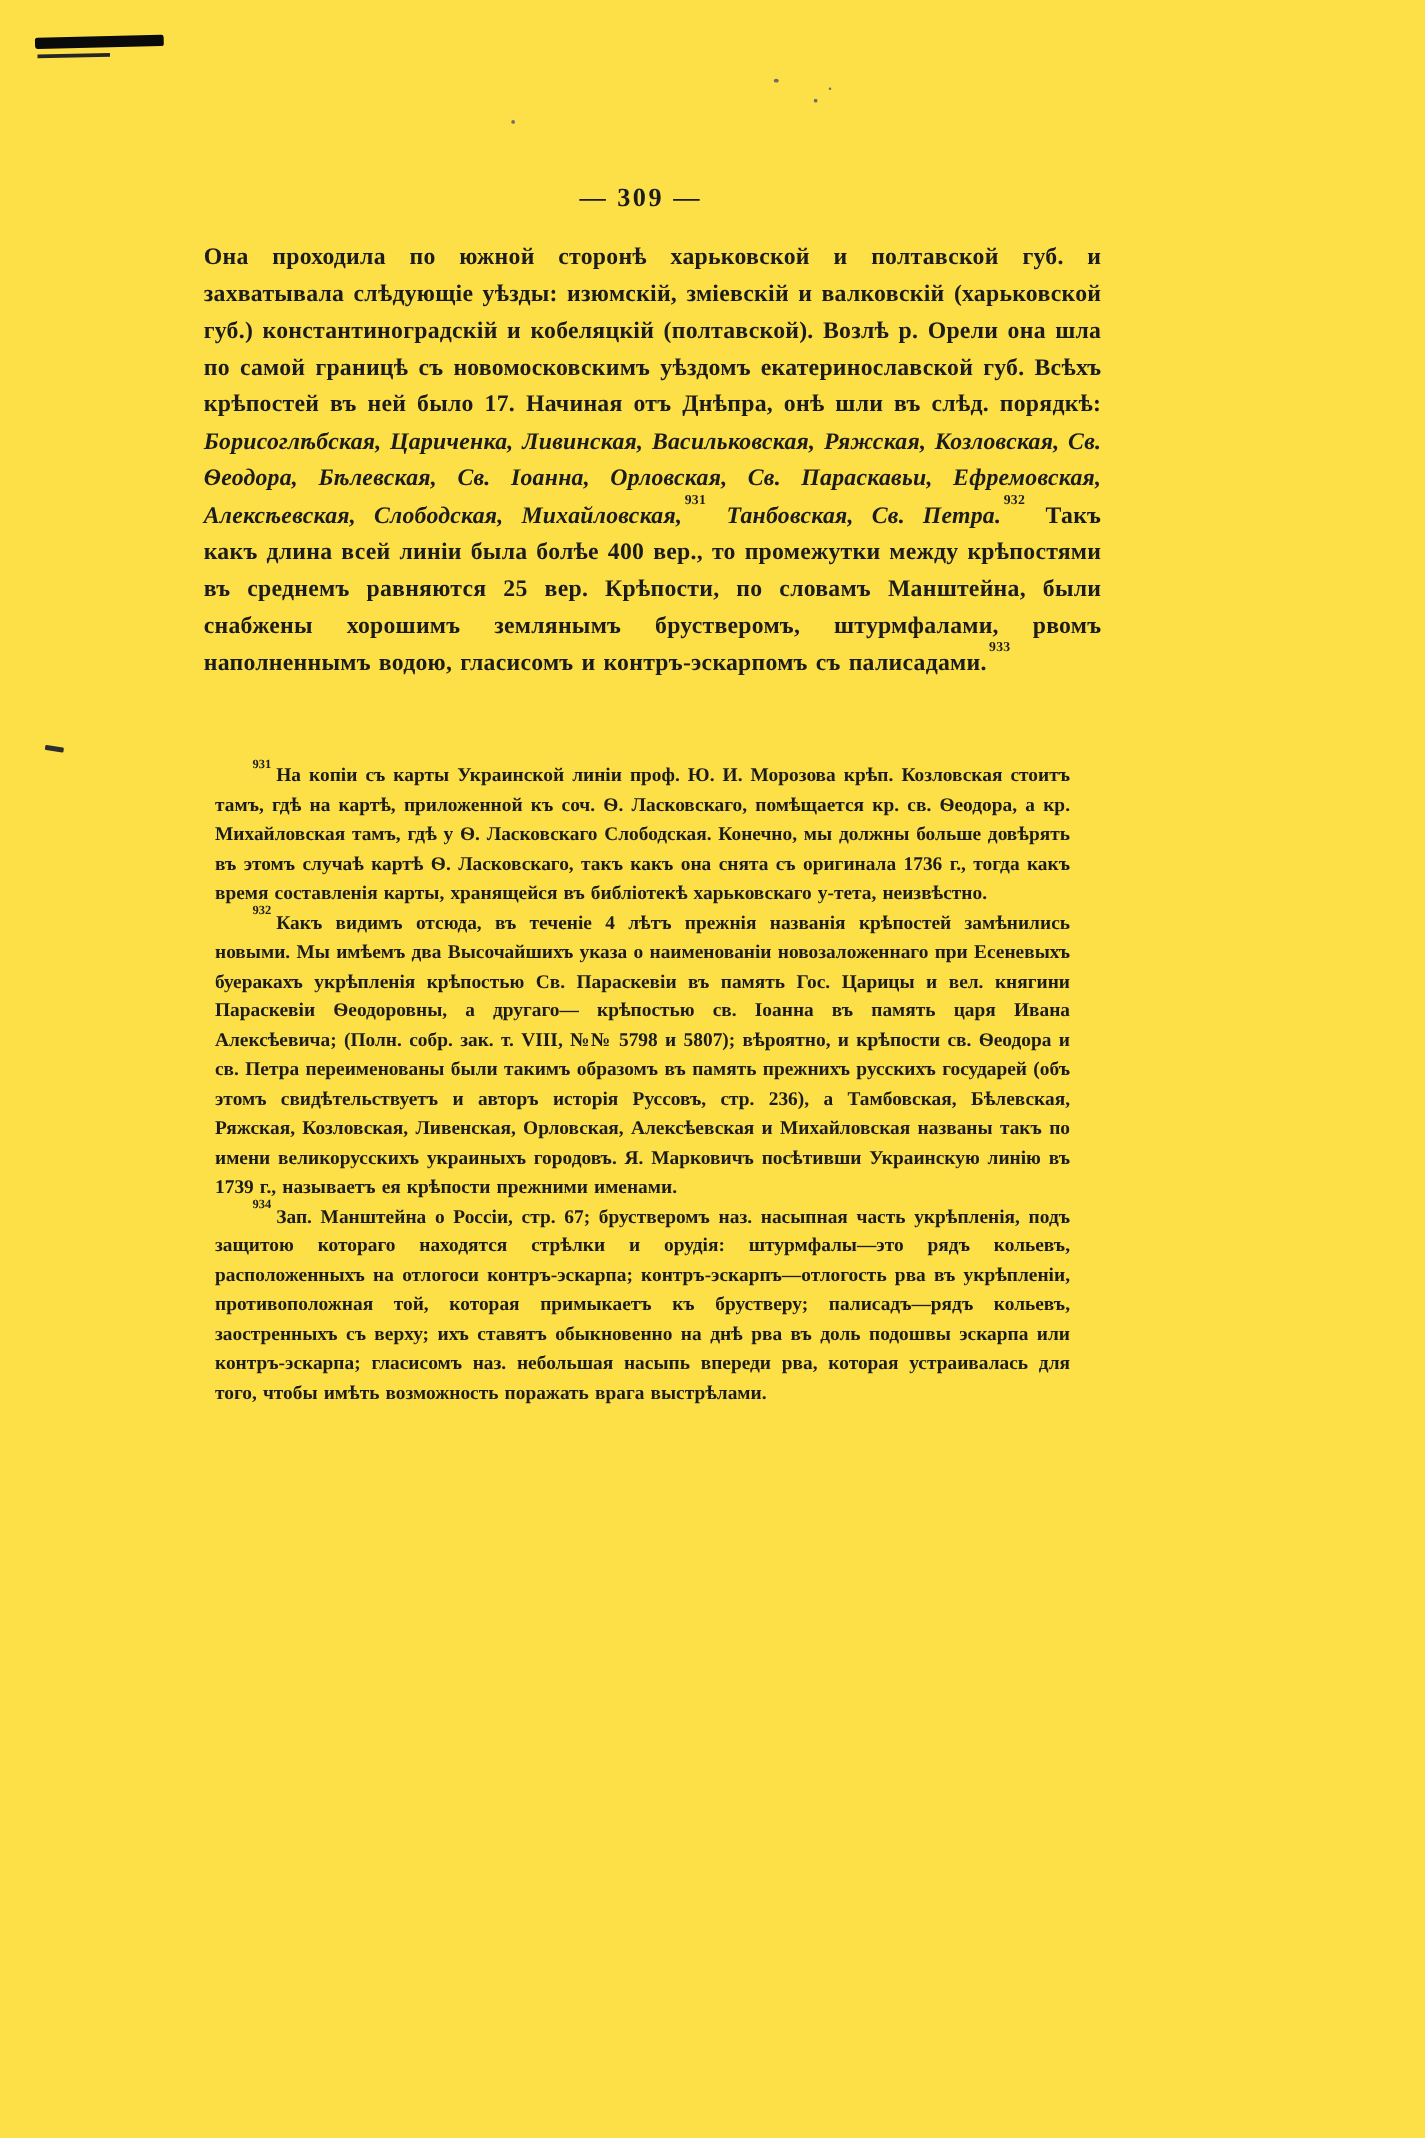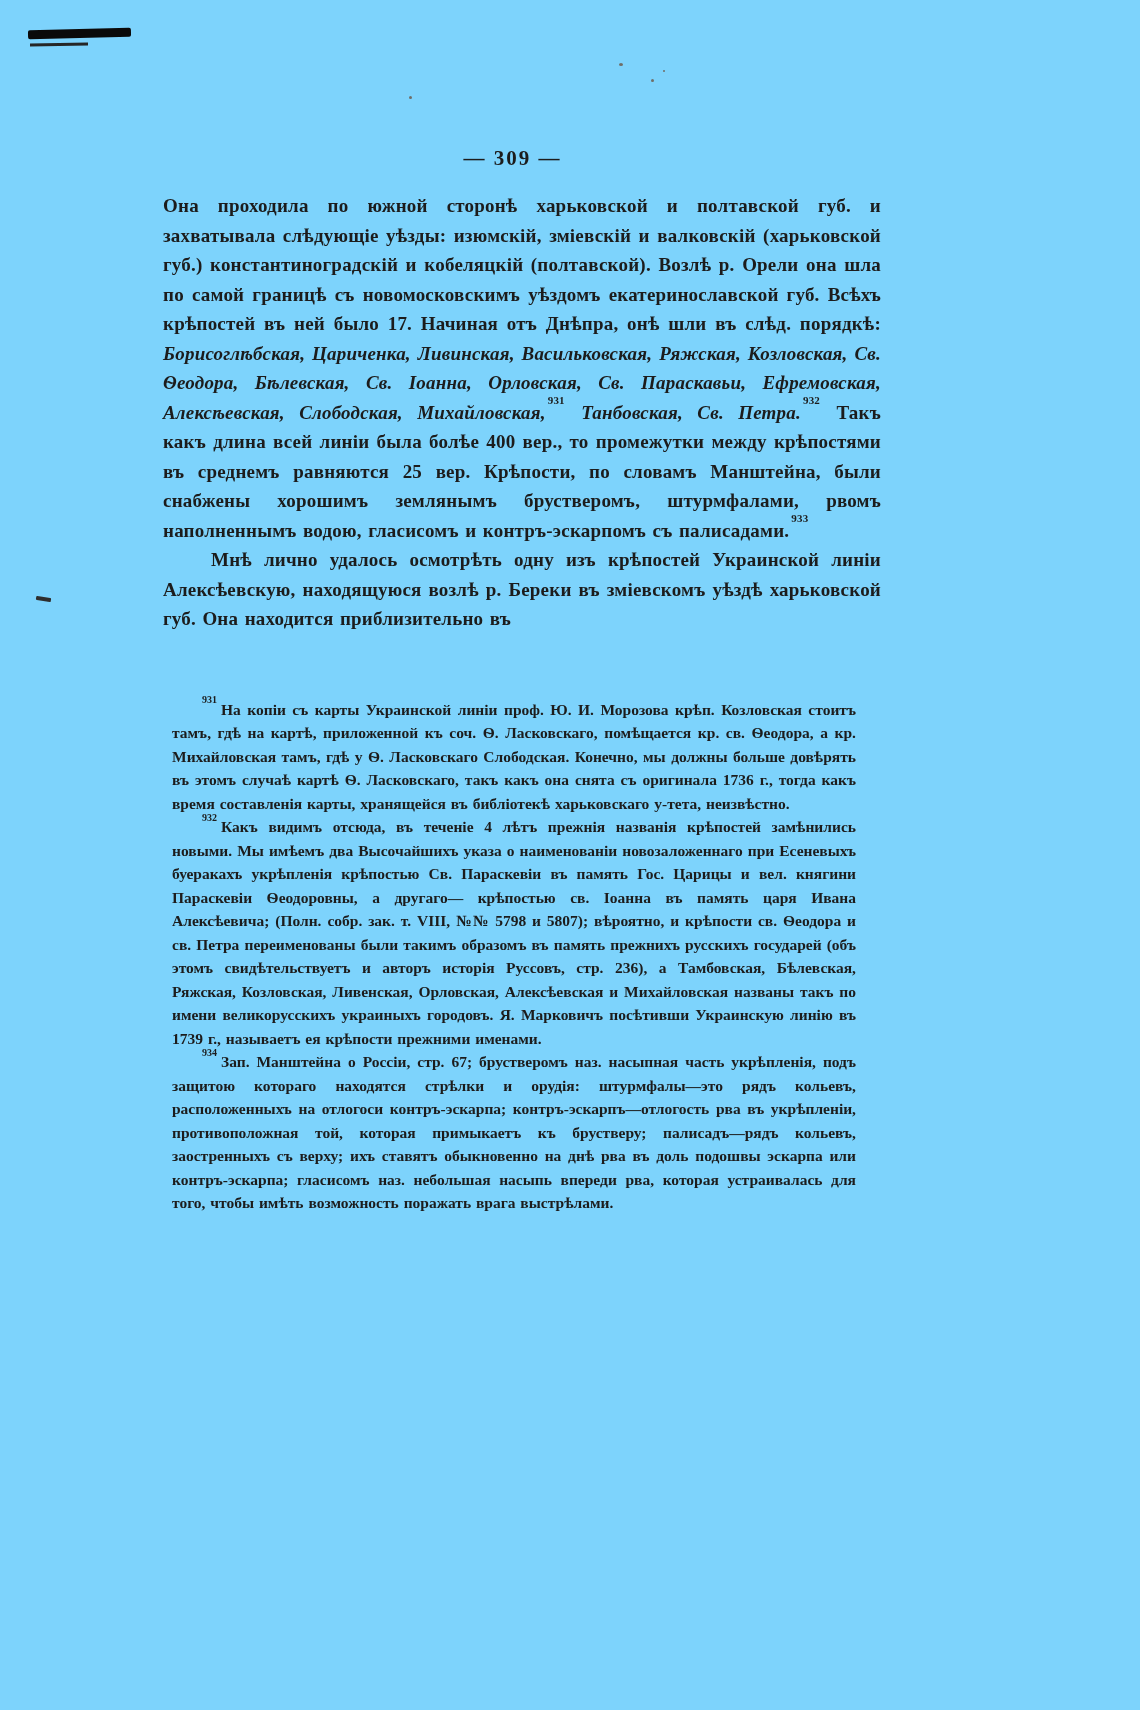--- a/index.html
+++ b/index.html
@@ -3,21 +3,21 @@
 <meta charset="utf-8">
 <title>309</title>
 <style>
   * { margin: 0; padding: 0; box-sizing: border-box; }
   html, body { background: #e9e7e1; }
   .page {
     position: relative;
     width: 1140px;
     height: 1710px;
     margin: 0 auto;
-    background: #7dd3fc;
+    background: #fde047;
     color: #1c1c1c;
     font-family: "Liberation Serif", "DejaVu Serif", serif;
     font-weight: bold;
     overflow: hidden;
   }
   .content { width: 737px; margin-left: 144px; }
   .pagenum {
     padding-top: 146px;
     text-align: center;
     font-size: 21px;
@@ -92,21 +92,20 @@
   <div class="speck sp2"></div>
   <div class="speck sp3"></div>
   <div class="speck sp4"></div>
 
   <div class="content">
 
     <div class="pagenum">— 309 —</div>
 
     <div class="main">
       <p><span>Она проходила по южной сторонѣ харьковской и полтавской губ. и захватывала слѣдующіе уѣзды: изюмскій, зміевскій и валковскій (харьковской губ.) константиноградскій и кобеляцкій (полтавской). Возлѣ р. Орели она шла по самой границѣ съ новомосковскимъ уѣздомъ екатеринославской губ. Всѣхъ крѣпостей въ ней было 17. Начиная отъ Днѣпра, онѣ шли въ слѣд. порядкѣ: </span><span class="it">Борисоглѣбская, Цариченка, Ливинская, Васильковская, Ряжская, Козловская, Св. Ѳеодора, Бѣлевская, Св. Іоанна, Орловская, Св. Параскавьи, Ефремовская, Алексѣевская, Слободская, Михайловская,</span><sup class="ref">931</sup><span class="it"> Танбовская, Св. Петра.</span><sup class="ref">932</sup><span> Такъ какъ длина всей линіи была болѣе 400 вер., то промежутки между крѣпостями въ среднемъ равняются 25 вер. Крѣпости, по словамъ Манштейна, были снабжены хорошимъ землянымъ брустверомъ, штурмфалами, рвомъ наполненнымъ водою, гласисомъ и контръ-эскарпомъ съ палисадами.</span><sup class="ref">933</sup></p>
-      <p class="indent">Мнѣ лично удалось осмотрѣть одну изъ крѣпостей Украинской линіи Алексѣевскую, находящуюся возлѣ р. Береки въ зміевскомъ уѣздѣ харьковской губ. Она находится приблизительно въ</p>
     </div>
 
     <div class="footnotes">
       <p><sup class="fnm">931</sup><span>На копіи съ карты Украинской линіи проф. Ю. И. Морозова крѣп. Козловская стоитъ тамъ, гдѣ на картѣ, приложенной къ соч. Ѳ. Ласковскаго, помѣщается кр. св. Ѳеодора, а кр. Михайловская тамъ, гдѣ у Ѳ. Ласковскаго Слободская. Конечно, мы должны больше довѣрять въ этомъ случаѣ картѣ Ѳ. Ласковскаго, такъ какъ она снята съ оригинала 1736 г., тогда какъ время составленія карты, хранящейся въ библіотекѣ харьковскаго у-тета, неизвѣстно.</span></p>
       <p><sup class="fnm">932</sup><span>Какъ видимъ отсюда, въ теченіе 4 лѣтъ прежнія названія крѣпостей замѣнились новыми. Мы имѣемъ два Высочайшихъ указа о наименованіи новозаложеннаго при Есеневыхъ буеракахъ укрѣпленія крѣпостью Св. Параскевіи въ память Гос. Царицы и вел. княгини Параскевіи Ѳеодоровны, а другаго— крѣпостью св. Іоанна въ память царя Ивана Алексѣевича; (Полн. собр. зак. т. VIII, №№ 5798 и 5807); вѣроятно, и крѣпости св. Ѳеодора и св. Петра переименованы были такимъ образомъ въ память прежнихъ русскихъ государей (объ этомъ свидѣтельствуетъ и авторъ исторія Руссовъ, стр. 236), а Тамбовская, Бѣлевская, Ряжская, Козловская, Ливенская, Орловская, Алексѣевская и Михайловская названы такъ по имени великорусскихъ украиныхъ городовъ. Я. Марковичъ посѣтивши Украинскую линію въ 1739 г., называетъ ея крѣпости прежними именами.</span></p>
       <p><sup class="fnm">934</sup><span>Зап. Манштейна о Россіи, стр. 67; брустверомъ наз. насыпная часть укрѣпленія, подъ защитою котораго находятся стрѣлки и орудія: штурмфалы—это рядъ кольевъ, расположенныхъ на отлогоси контръ-эскарпа; контръ-эскарпъ—отлогость рва въ укрѣпленіи, противоположная той, которая примыкаетъ къ брустверу; палисадъ—рядъ кольевъ, заостренныхъ съ верху; ихъ ставятъ обыкновенно на днѣ рва въ доль подошвы эскарпа или контръ-эскарпа; гласисомъ наз. небольшая насыпь впереди рва, которая устраивалась для того, чтобы имѣть возможность поражать врага выстрѣлами.</span></p>
     </div>
 
   </div>
 </div>

